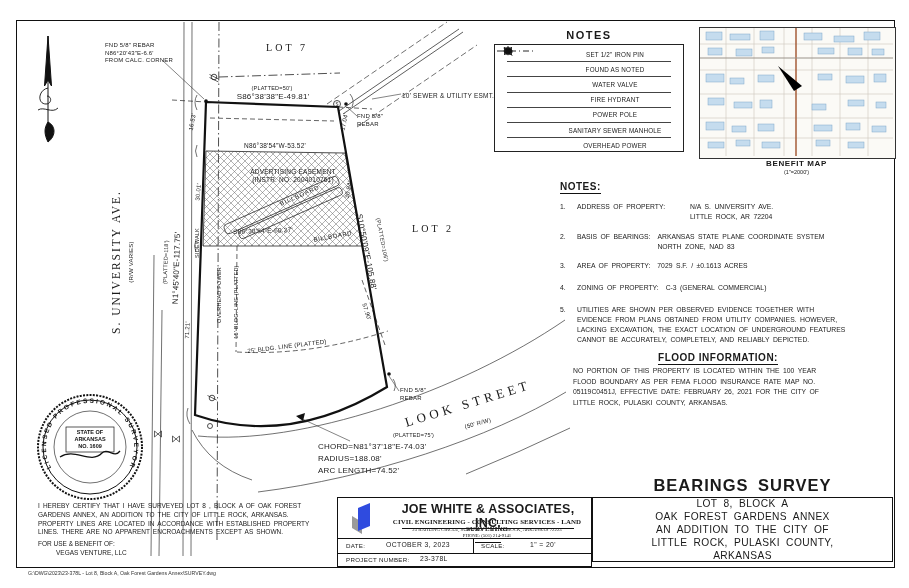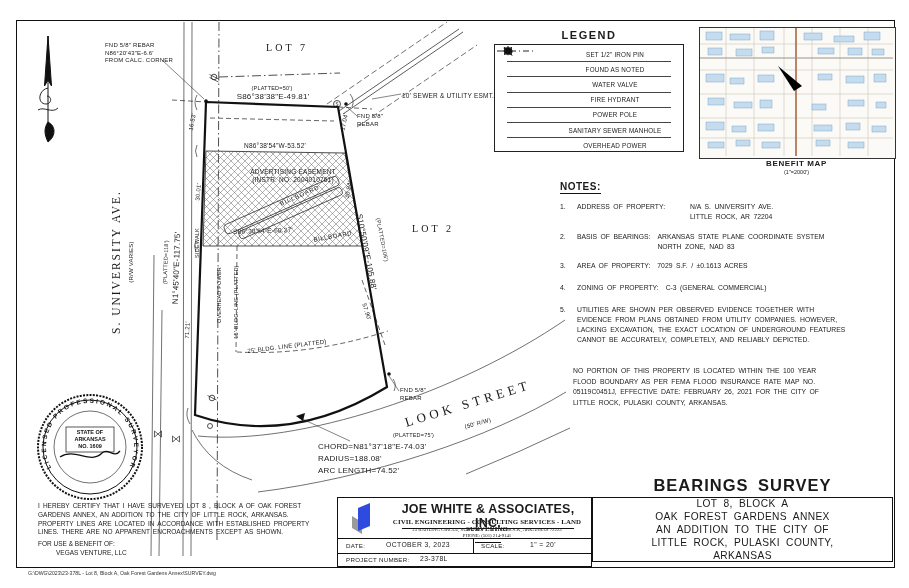--- a/index.html
+++ b/index.html
@@ -211,21 +211,21 @@
 REBAR</div>
   <div class="lbl" style="left:393px;top:432px;font-size:5.5px;">(PLATTED=75')</div>
   <div class="lbl" style="left:318px;top:441px;font-size:8px;line-height:12px;">CHORD=N81°37'18"E-74.03'
 RADIUS=188.08'
 ARC LENGTH=74.52'</div>
   <div class="lbl ctr serif" style="left:468px;top:404px;font-size:13px;letter-spacing:4px;transform:translate(-50%,-50%) rotate(-17deg);">LOOK STREET</div>
   <div class="lbl ctr" style="left:478px;top:424px;font-size:6px;transform:translate(-50%,-50%) rotate(-15deg);">(50' R/W)</div>
   <div class="lbl ctr serif" style="left:116px;top:262px;font-size:11.5px;letter-spacing:2px;transform:translate(-50%,-50%) rotate(-90deg);white-space:nowrap;">S. UNIVERSITY AVE.</div>
   <div class="lbl ctr" style="left:132px;top:262px;font-size:6px;transform:translate(-50%,-50%) rotate(-90deg);">(R/W VARIES)</div>
 
-  <div id="legend-title">LEGEND</div>
+  <div id="legend-title">NOTES</div>
   <div id="legend-box">
     <div class="lg-row">
       <span class="lg-sym">
         <svg width="26" height="12" viewBox="-13 -6 26 12">
             <circle r="3" fill="none" stroke="#111" stroke-width="0.9"></circle>
           </svg>
         </span>
       <span class="lg-lab">SET 1/2" IRON PIN</span>
     </div>
     <div class="lg-row">
@@ -369,20 +369,21 @@
     <span class="nval">C-3 (GENERAL COMMERCIAL)</span>
   </div>
   <div class="note" style="top:305px;">
     <span class="num">5.</span>
     <span class="nval">UTILITIES ARE SHOWN PER OBSERVED EVIDENCE TOGETHER WITH
 EVIDENCE FROM PLANS OBTAINED FROM UTILITY COMPANIES. HOWEVER,
 LACKING EXCAVATION, THE EXACT LOCATION OF UNDERGROUND FEATURES
 CANNOT BE ACCURATELY, COMPLETELY, AND RELIABLY DEPICTED.</span>
   </div>
 
+  <div id="flood-title"><span>FLOOD INFORMATION:</span></div>
   <div id="flood-body">NO PORTION OF THIS PROPERTY IS LOCATED WITHIN THE 100 YEAR
 FLOOD BOUNDARY AS PER FEMA FLOOD INSURANCE RATE MAP NO.
 05119C0451J, EFFECTIVE DATE: FEBRUARY 26, 2021 FOR THE CITY OF
 LITTLE ROCK, PULASKI COUNTY, ARKANSAS.</div>
 
   <div id="cert-body">I HEREBY CERTIFY THAT I HAVE SURVEYED LOT 8 , BLOCK A OF OAK FOREST
 GARDENS ANNEX, AN ADDITION TO THE CITY OF LITTLE ROCK, ARKANSAS.
 PROPERTY LINES ARE LOCATED IN ACCORDANCE WITH ESTABLISHED PROPERTY
 LINES. THERE ARE NO APPARENT ENCROACHMENTS EXCEPT AS SHOWN.</div>
   <div id="cert-foruse">FOR USE &amp; BENEFIT OF:</div>

